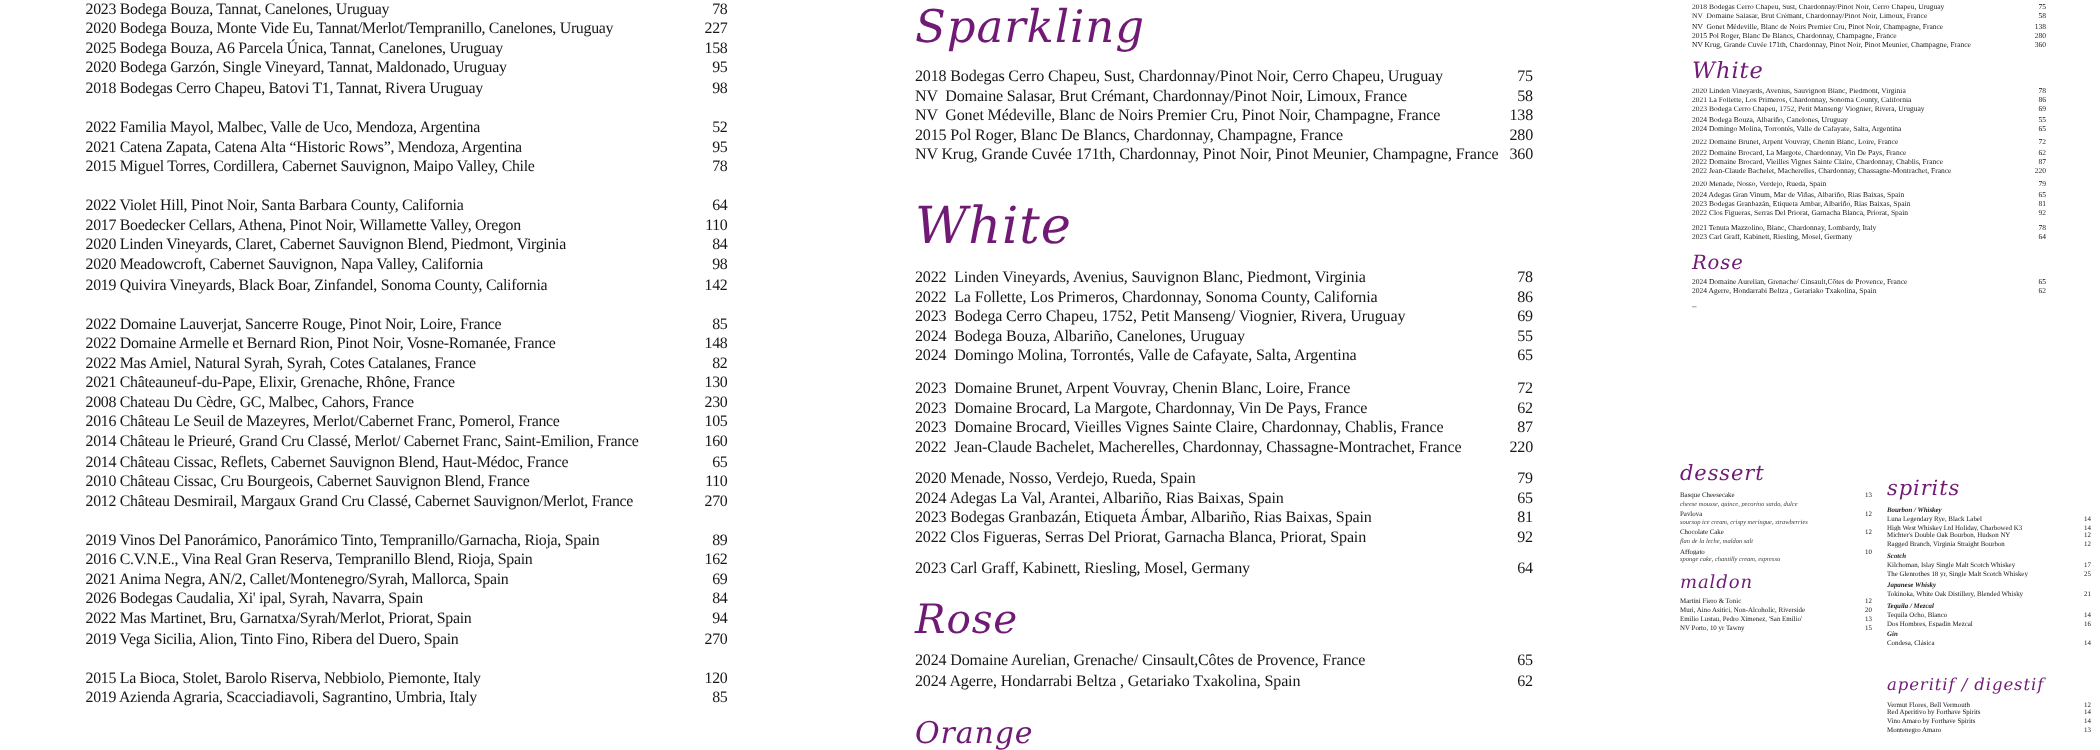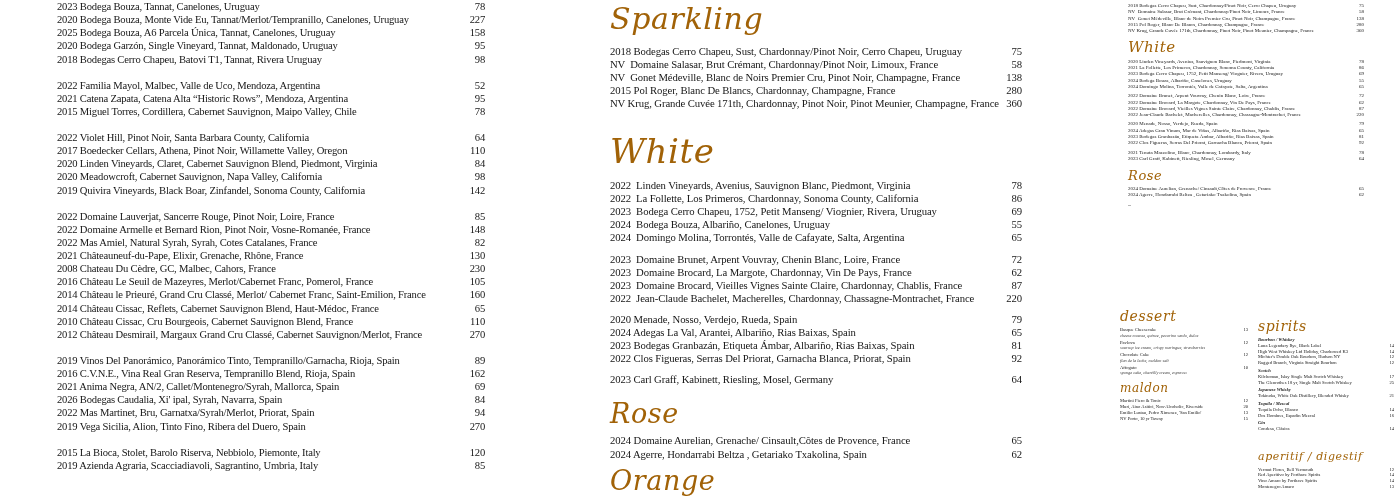--- a/index.html
+++ b/index.html
@@ -12,27 +12,27 @@
   .row{display:flex;align-items:baseline}
   .row .name{flex:1 1 auto;overflow:hidden;white-space:pre}
   .row .price{flex:0 0 auto;padding-left:6px;text-align:right;white-space:pre}
 
   
   #red-list{left:57px;top:0;width:428px;font-size:10.6px;line-height:13.12px;letter-spacing:-0.2px}
   #red-list .gap{height:13px}
 
   
   #center{left:610px;top:0;width:412px}
-  .script{font-family:"DejaVu Serif","Liberation Serif",serif;font-style:italic;color:#a16207;letter-spacing:.6px;line-height:1.15}
+  .script{font-family:"DejaVu Serif","Liberation Serif",serif;font-style:italic;color:#701a75;letter-spacing:.6px;line-height:1.15}
   #sparkling-title{font-size:30px;margin:2px 0 8px 0}
   .center-list{font-size:10.7px;line-height:13.1px;letter-spacing:-0.1px}
   #white-title{font-size:34px;margin:22px 0 8px 0}
   .wgap{height:8px}
   #rose-title{font-size:27px;margin:12px 0 5px 0}
-  #orange-title{font-size:27px;margin:4px 0 0 0}
+  #orange-title{font-size:20px;margin:16px 0 0 0}
 
   
   #mini{left:1128px;top:3px;width:236px;font-size:5px;line-height:6.3px;letter-spacing:0}
   #mini .mini-title{font-size:15px;margin:5px 0 2px 0}
   #mini .mini-title.rose{font-size:13px;margin-top:7px}
   #mini .mgap{height:3px}
   .mini-dash{margin-top:3px;font-size:6px}
 
   
   #dessert{left:1120px;top:308px;width:128px;font-size:4.6px;line-height:5.8px}

